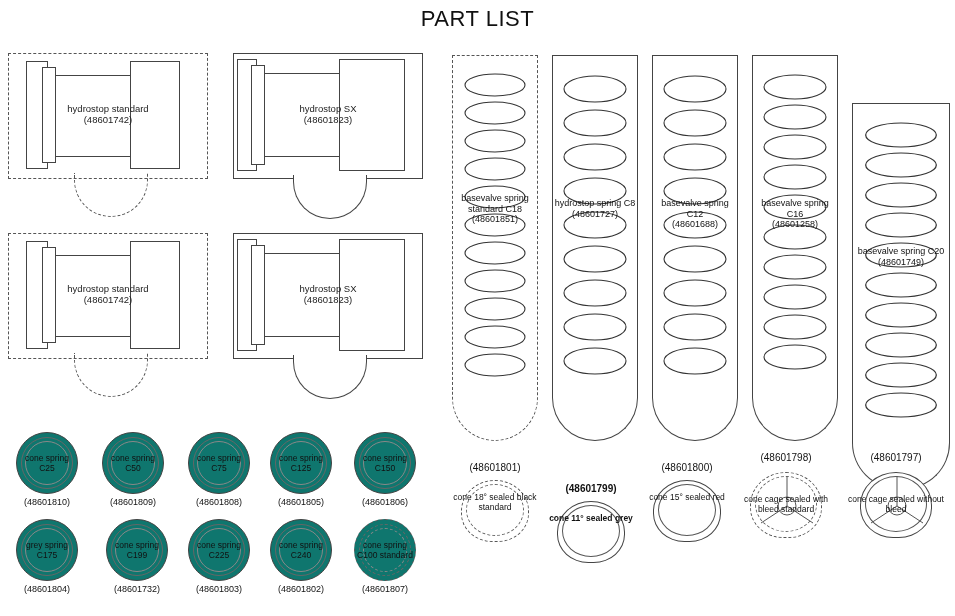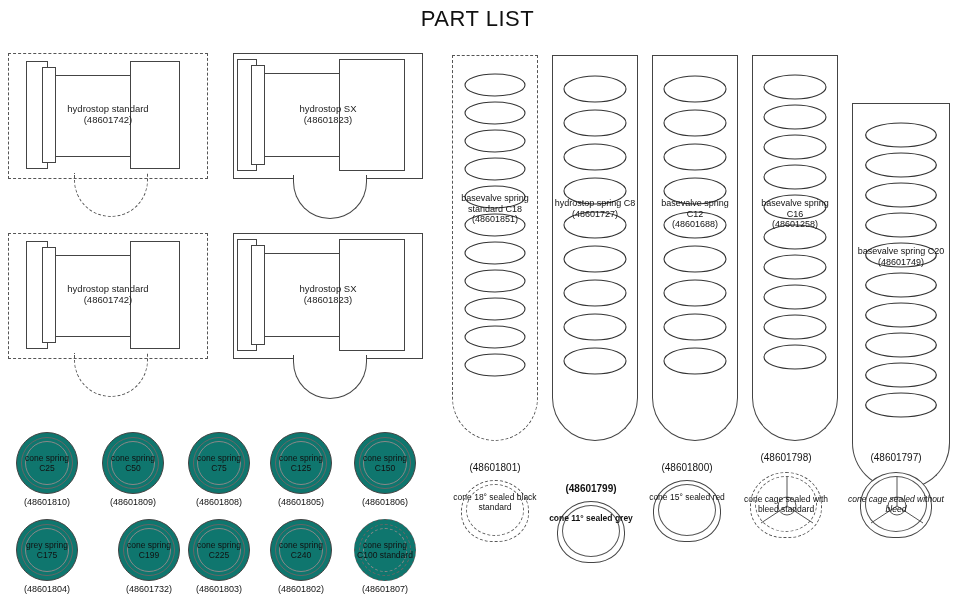--- a/index.html
+++ b/index.html
@@ -338,21 +338,21 @@
   </div>
   <div class="code">(48601806)</div>
 </div>
 
 <div class="cone" style="left:14px;top:519px;">
   <div class="disc">
     <div class="ctext">grey spring C175</div>
   </div>
   <div class="code">(48601804)</div>
 </div>
-<div class="cone" style="left:116px;top:519px;">
+<div class="cone" style="left:104px;top:519px;">
   <div class="disc">
     <div class="ctext">cone spring C199</div>
   </div>
   <div class="code">(48601732)</div>
 </div>
 <div class="cone" style="left:186px;top:519px;">
   <div class="disc">
     <div class="ctext">cone spring C225</div>
   </div>
   <div class="code">(48601803)</div>
@@ -416,14 +416,14 @@
     <div class="inner" style="width:62px;height:56px;"></div>
     <svg style="position:absolute;left:0;top:0;width:72px;height:66px;" viewBox="0 0 72 66">
       <g stroke="#555" stroke-width="1" fill="none">
         <line x1="36" y1="33" x2="36" y2="3"></line>
         <line x1="36" y1="33" x2="10" y2="50"></line>
         <line x1="36" y1="33" x2="62" y2="50"></line>
         <circle cx="36" cy="33" r="9"></circle>
       </g>
     </svg>
   </div>
-  <div class="vtext" style="top:42px;width:100px;font-style:italic;">cone cage sealed without bleed</div>
+  <div class="vtext" style="top:42px;width:100px;">cone cage sealed without bleed</div>
 </div>
 
 </body></html>

